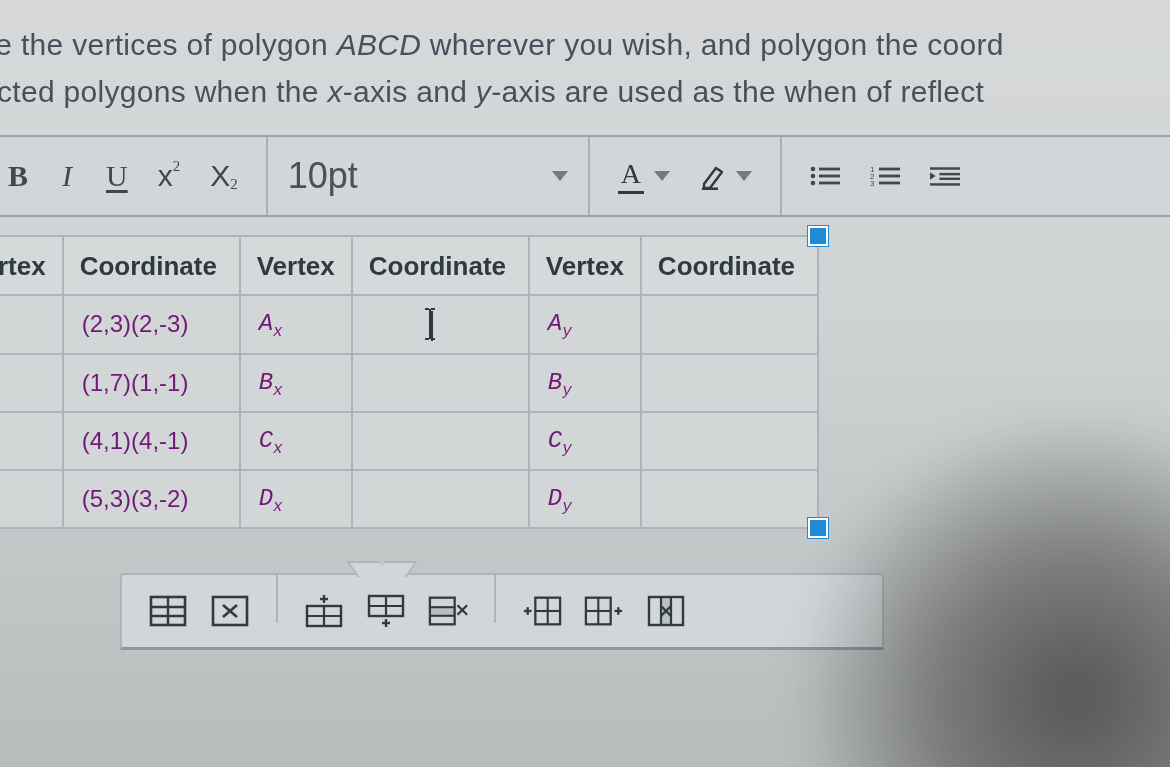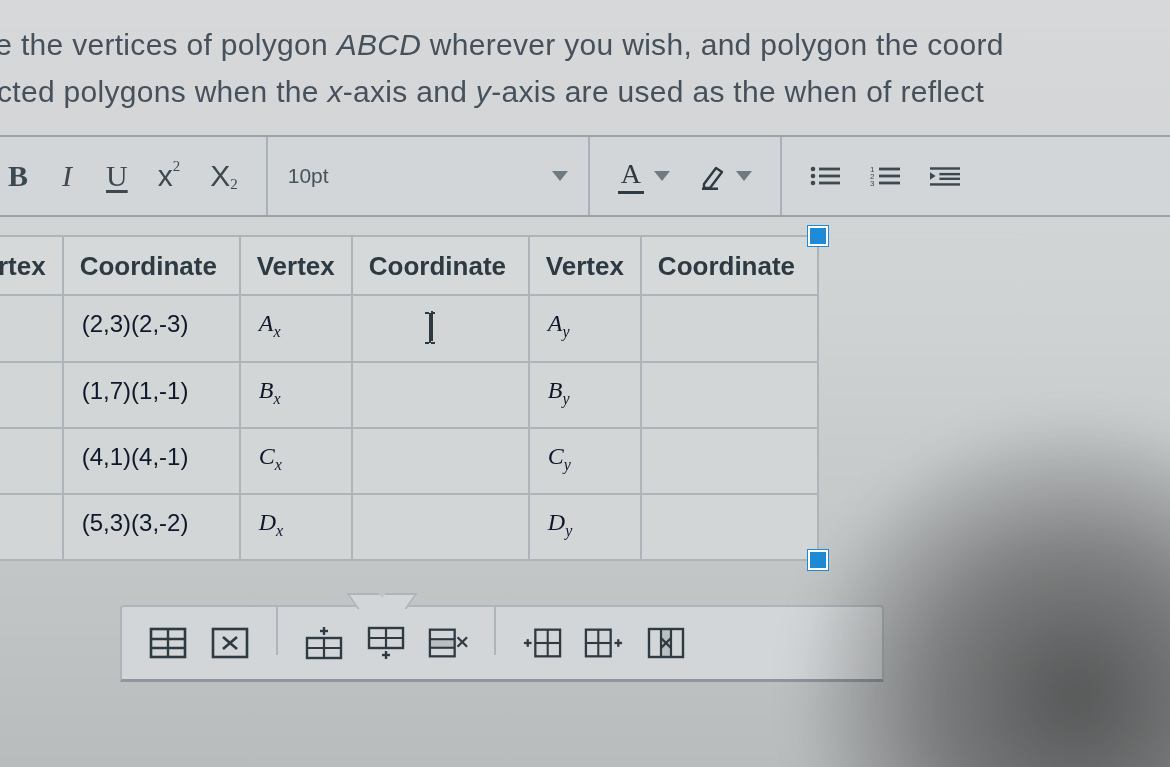--- a/index.html
+++ b/index.html
@@ -76,21 +76,21 @@
   }
   .tb-btn .sub { font-size: 15px; vertical-align: sub; position: relative; top: 8px; }
   .tb-btn .sup { font-size: 15px; vertical-align: super; position: relative; top: -10px; }
   .tb-underline-u { text-decoration: underline; text-underline-offset: 4px; }
   .font-size-box {
     width: 280px;
     padding: 4px 20px;
     display: flex;
     align-items: center;
     justify-content: space-between;
-    font-size: 21px;
+    font-size: 36px;
     color: #47525a;
   }
   .chev {
     display: inline-block;
     width: 0; height: 0;
     border-left: 8px solid transparent;
     border-right: 8px solid transparent;
     border-top: 10px solid #6f7a82;
   }
   .color-A {
@@ -132,29 +132,29 @@
     background: #d6d9da;
     font-weight: 700;
     font-size: 26px;
     color: #2e3a42;
   }
   .th-inner {
     padding: 14px 16px 12px 16px;
     display: block;
   }
   .cell-inner {
-    padding: 14px 18px 20px 18px;
+    padding: 14px 18px 12px 18px;
     font-size: 24px;
-    color: #0f172a;
+    color: #701a75;
     display: block;
     min-height: 30px;
   }
   .vertex-col { width: 105px; }
   .coord-col  { width: 175px; }
-  .vertex-col .cell-inner { font-style: italic; font-family: Liberation Serif, serif; border-radius: 13px; }
+  .vertex-col .cell-inner { font-style: italic; font-family: Liberation Mono, monospace; border-radius: 13px; }
   .vertex-col .cell-inner .sub { font-style: italic; font-size: 16px; position: relative; top: 6px; }
 
   .sel-handle {
     position: absolute;
     width: 16px; height: 16px;
     background: #1f8bd6;
     border: 2px solid #fff;
     box-shadow: 0 0 0 1px #1f8bd6;
   }
   .sel-tr { right: -9px; top: -9px; }

